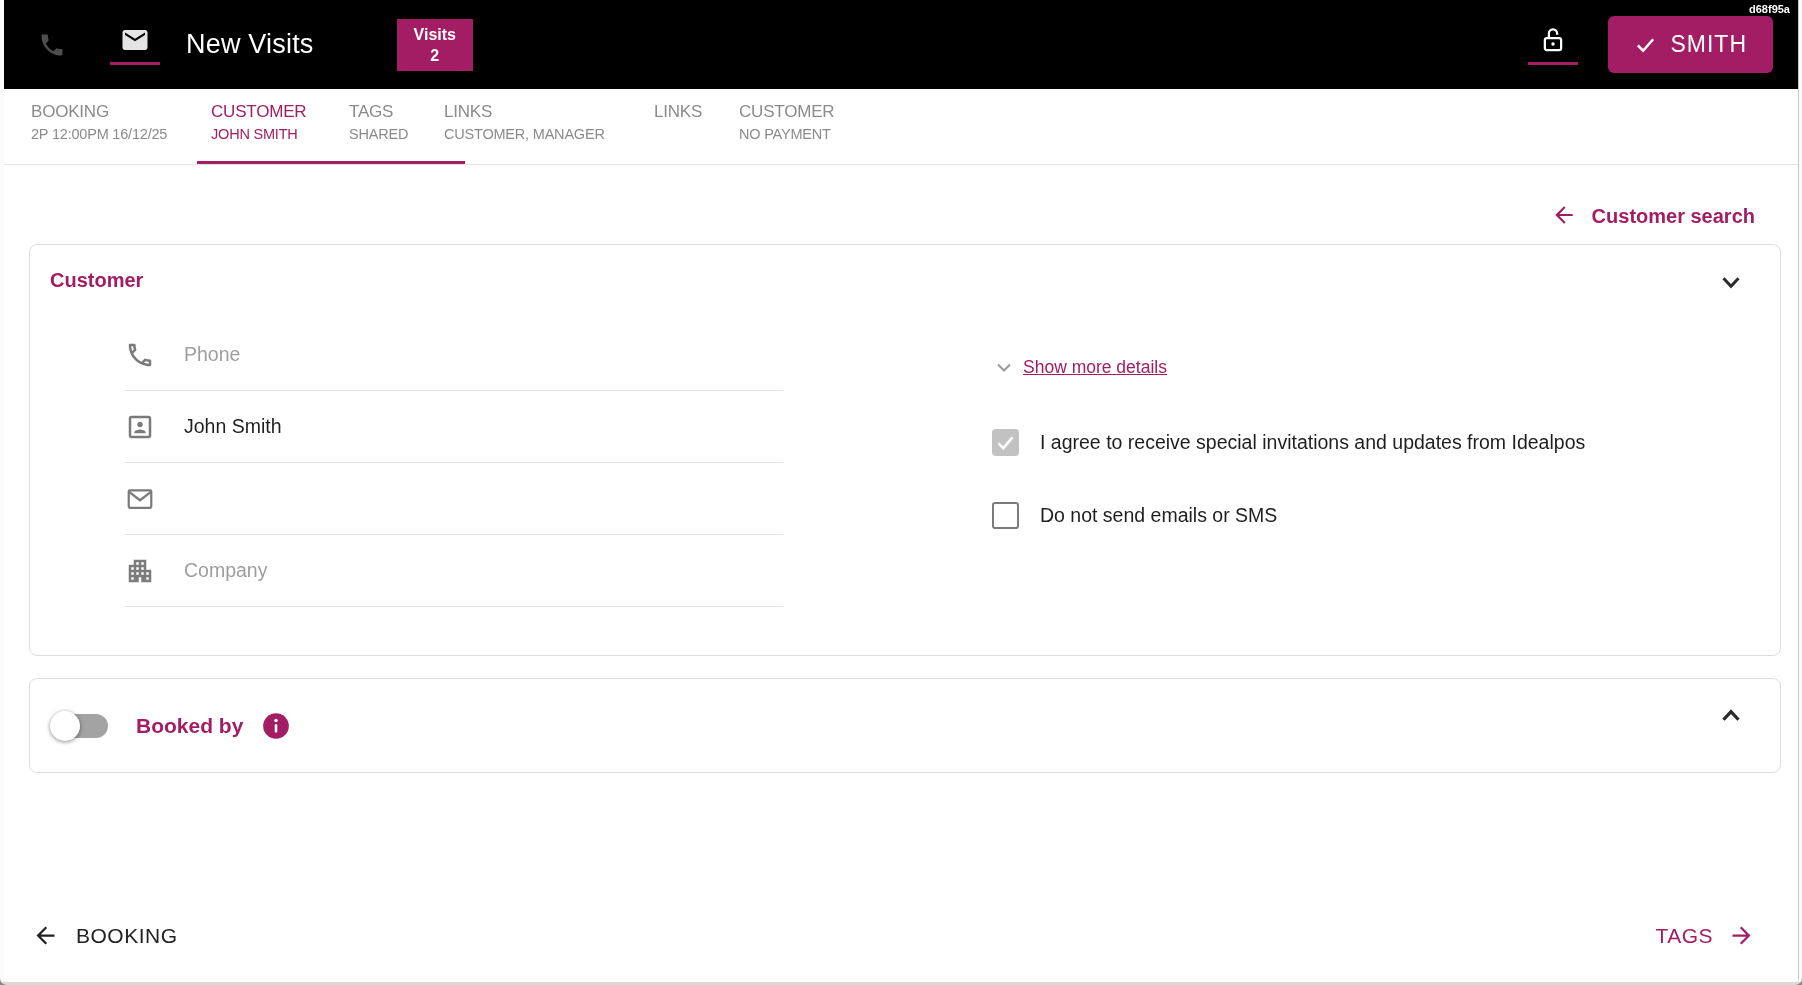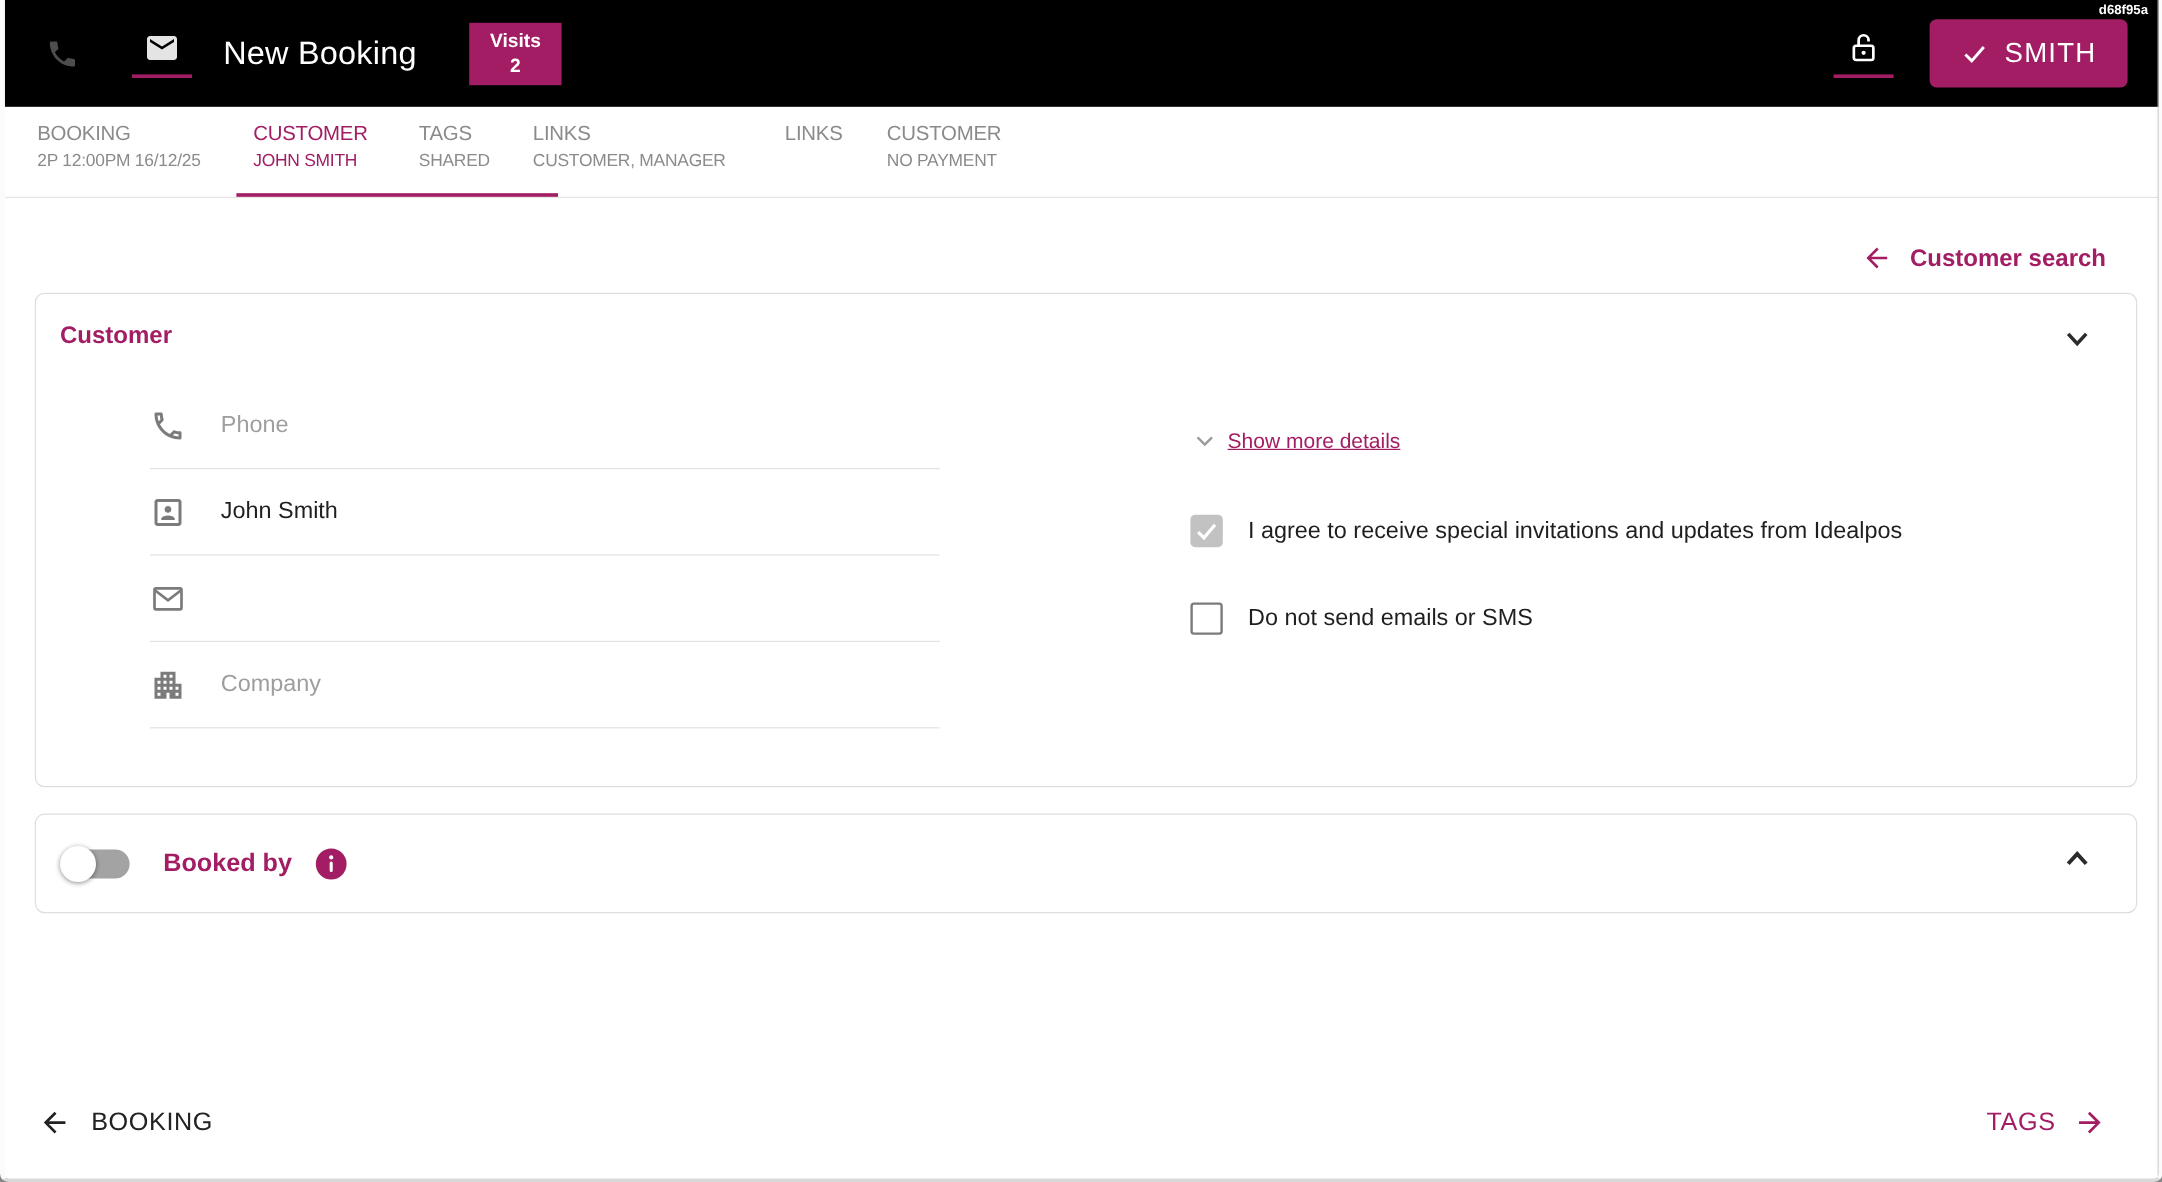--- a/index.html
+++ b/index.html
@@ -12,21 +12,21 @@
   }
   .edge-right { position:absolute; top:0; bottom:0; right:0; width:1px; background:#c9c9c9; z-index:50; }
 
   
   .header { position:absolute; top:0; left:0; right:0; height:89px; background:#000; display:flex; align-items:center; z-index:10; }
   .hdr-phone { margin-left:34px; width:28px; height:28px; color:#4d4d4d; }
   .icon-tab { display:flex; flex-direction:column; align-items:center; margin-left:44px; cursor:pointer; }
   .icon-tab .bar { width:50px; height:3px; background:var(--accent); margin-top:7px; }
   .hdr-mail { width:30px; height:30px; color:#e4e4e4; }
   .hdr-title { color:#fff; font-size:27px; font-weight:400; margin-left:26px; letter-spacing:.2px; }
-  .visits-badge { margin-left:44px; background:var(--accent); color:#fff; text-align:center; padding:5px 17px; cursor:pointer; }
+  .visits-badge { margin-left:83px; background:var(--accent); color:#fff; text-align:center; padding:5px 17px; cursor:pointer; }
   .visits-badge .v1 { font-size:16px; font-weight:700; line-height:21px; }
   .visits-badge .v2 { font-size:16px; font-weight:700; line-height:21px; }
   .hdr-spacer { flex:1; }
   .hdr-lock-tab { margin-right:30px; }
   .hdr-lock { width:30px; height:30px; color:#fff; }
   .save-btn { margin-right:26px; height:57px; background:var(--accent); border:none; border-radius:6px;
     color:#fff; font-family:inherit; font-size:23px; letter-spacing:1px; display:flex; align-items:center; gap:13px;
     padding:0 26px; cursor:pointer; }
   .save-check { width:23px; height:23px; }
   .build-id { position:absolute; top:3px; right:9px; color:#fff; font-size:11px; font-weight:700; }
@@ -42,21 +42,21 @@
   .inkbar { position:absolute; left:193px; width:268px; height:3px; bottom:0; background:var(--accent); }
 
   
   .cust-search { position:absolute; top:202px; right:44px; display:flex; align-items:flex-end; gap:15px;
     color:var(--accent); font-size:20px; font-weight:700; cursor:pointer; }
   .cust-search svg { width:26px; height:26px; }
 
   
   .card { position:absolute; left:25px; width:1752px; background:#fff; border:1px solid #dedede; border-radius:8px; }
   .card-customer { top:244px; height:412px; }
-  .card-booked   { top:678px; height:83px; }
+  .card-booked   { top:678px; height:95px; }
   .card-title { position:absolute; left:20px; top:24px; color:var(--accent); font-size:20px; font-weight:700; }
   .collapse-btn { position:absolute; right:34px; top:22px; width:30px; height:30px; cursor:pointer; color:#2b2b2b; background:none; border:none; }
 
   
   .fields { position:absolute; left:95px; top:74px; width:658px; }
   .frow { height:72px; display:flex; align-items:center; border-bottom:1px solid #e2e2e2; }
   .frow .ficon { width:30px; height:30px; color:#7b7b7b; margin-right:29px; flex-shrink:0; }
   .frow input { flex:1; border:none; outline:none; font-family:inherit; font-size:19.5px; color:#1f1f1f; background:transparent; }
   .frow input::placeholder { color:#9e9e9e; opacity:1; }
 
@@ -104,21 +104,21 @@
         </svg>
     </span>
     <span class="icon-tab">
       <span class="hdr-mail">
         <svg viewBox="0 0 24 24" fill="currentColor">
             <path d="M20 4H4c-1.1 0-1.99.9-1.99 2L2 18c0 1.1.9 2 2 2h16c1.1 0 2-.9 2-2V6c0-1.1-.9-2-2-2zm0 4l-8 5-8-5V6l8 5 8-5v2z"></path>
           </svg>
       </span>
       <span class="bar"></span>
     </span>
-    <span class="hdr-title">New Booking</span>
+    <span class="hdr-title">New Visits</span>
     <span class="visits-badge">
       <div class="v1">Visits</div>
       <div class="v2">2</div>
     </span>
     <span class="hdr-spacer"></span>
     <span class="icon-tab hdr-lock-tab">
       <span class="hdr-lock">
         <svg viewBox="0 0 24 24" fill="none" stroke="currentColor" stroke-width="1.8">
           <rect x="5.5" y="10.5" width="13" height="9.5" rx="1.5"></rect>
           <circle cx="12" cy="15.2" r="1.4" fill="currentColor" stroke="none"></circle>

